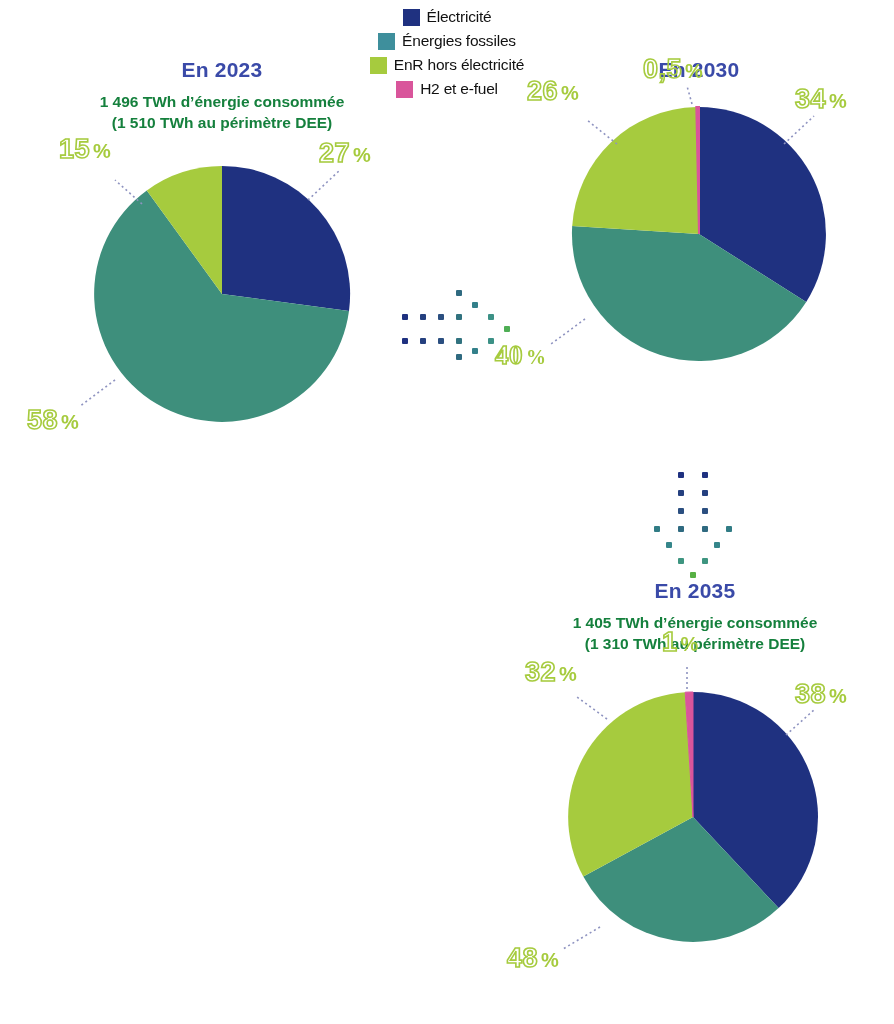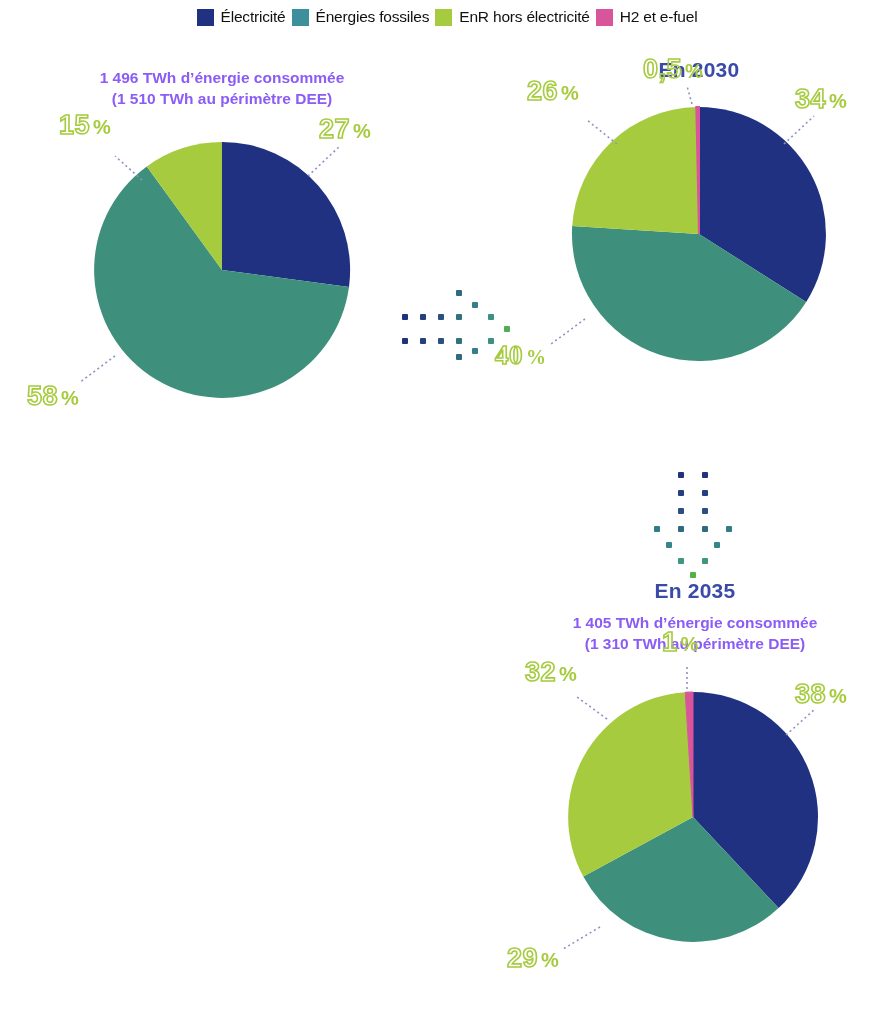--- a/index.html
+++ b/index.html
@@ -6,37 +6,37 @@
   body{
     width:894px;height:1024px;
     background:#ffffff;
     font-family:"Liberation Sans", sans-serif;
     position:relative;
     overflow:hidden;
     -webkit-font-smoothing:antialiased;
   }
   .legend{
     position:absolute;left:0;top:8px;width:894px;
-    display:flex;justify-content:center;align-items:center;gap:6px;
+    display:flex;justify-content:center;align-items:center;gap:6px;flex-direction:column;
   }
   .legend-item{display:flex;align-items:center;gap:7px;}
   .legend-swatch{width:17px;height:17px;display:block;flex:none;}
   .legend-label{
     font-size:15.5px;color:#111111;white-space:nowrap;
     font-family:"Liberation Sans", sans-serif;letter-spacing:-0.2px;
   }
 
   .panel{position:absolute;}
   .panel-title{
     text-align:center;font-weight:bold;font-size:21px;
     color:#3A4AA8;letter-spacing:0.2px;margin:0;
   }
   .panel-sub{
     text-align:center;font-weight:bold;font-size:15.5px;
-    color:#8b5cf6;line-height:1.35;margin:10px 0 0 0;white-space:pre-line;
+    color:#15803d;line-height:1.35;margin:10px 0 0 0;white-space:pre-line;
   }
 
   .pie-wrap{position:relative;}
   svg{display:block;overflow:visible;}
 
   .pct{
     position:absolute;
     font-weight:bold;
     font-size:27px;
     color:#A6CB3E;
@@ -70,20 +70,21 @@
     <span class="legend-swatch" style="background:#A6CB3E"></span>
     <span class="legend-label">EnR hors électricité</span>
   </div>
   <div class="legend-item">
     <span class="legend-swatch" style="background:#D9559B"></span>
     <span class="legend-label">H2 et e-fuel</span>
   </div>
 </div>
 
 <div class="panel" style="left:22px;top:58px;width:400px;">
+  <div class="panel-title">En 2023</div>
   <div class="panel-sub">1 496 TWh d’énergie consommée
 (1 510 TWh au périmètre DEE)</div>
 
   <div class="pie-wrap" style="margin-top:18px;height:300px;">
     <svg width="400" height="300" viewBox="0 0 400 300">
 
       <path fill="#1F3180" d="M 200 142 L 200 14 A 128 128 0 0 1 327.0 158.9 Z"></path>
 
       <path fill="#3E8F7C" d="M 200 142 L 327.0 158.9 A 128 128 0 1 1 124.8 38.4 Z"></path>
 
@@ -163,21 +164,21 @@
       <line x1="192" y1="2" x2="192" y2="-22" stroke="#8E93C0" stroke-width="1.6" stroke-dasharray="2 3"></line>
     </svg>
 
     <div class="pct" style="left:300px;top:-6px;">
       <span class="num">38</span><span class="sym">%</span>
     </div>
     <div class="pct" style="left:30px;top:-28px;">
       <span class="num">32</span><span class="sym">%</span>
     </div>
     <div class="pct" style="left:12px;top:258px;">
-      <span class="num">29</span><span class="sym">%</span>
+      <span class="num">48</span><span class="sym">%</span>
     </div>
     <div class="pct" style="left:167px;top:-58px;">
       <span class="num">1</span><span class="sym">%</span>
     </div>
   </div>
 </div>
 
 <div class="arrow" style="left:398px;top:286px;width:115px;height:78px;">
   <span class="dot" style="left:4px;top:28px;background:#1F3180"></span>
   <span class="dot" style="left:22px;top:28px;background:#25407F"></span>

